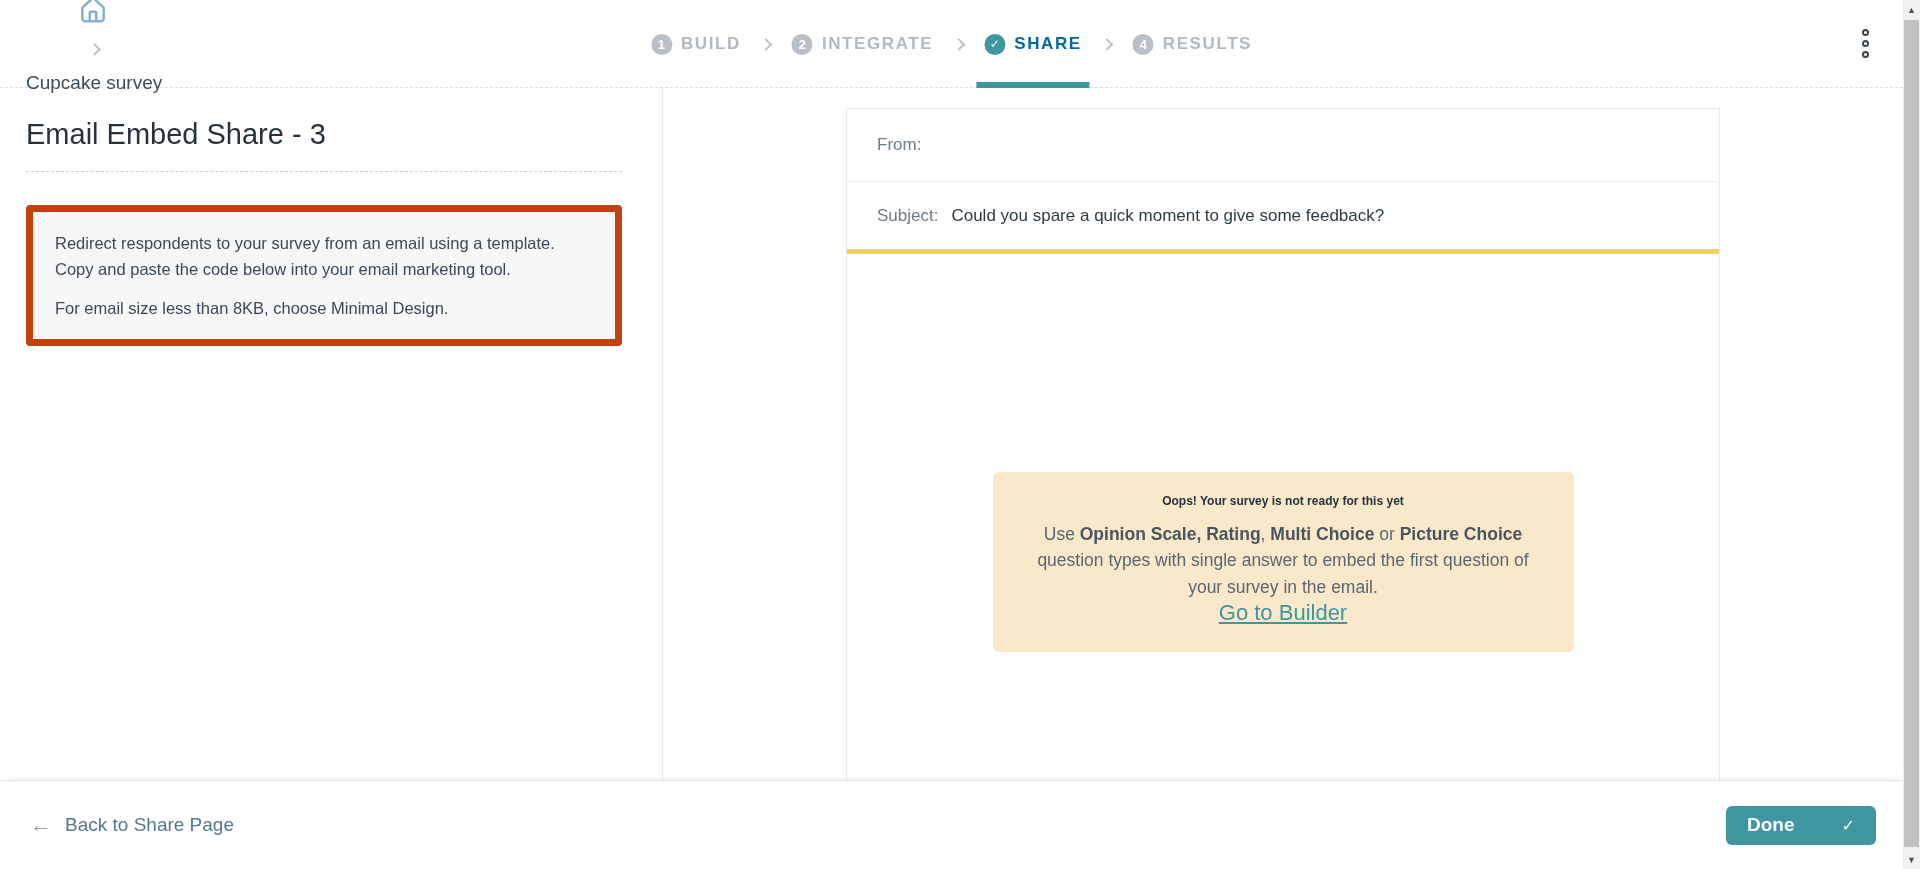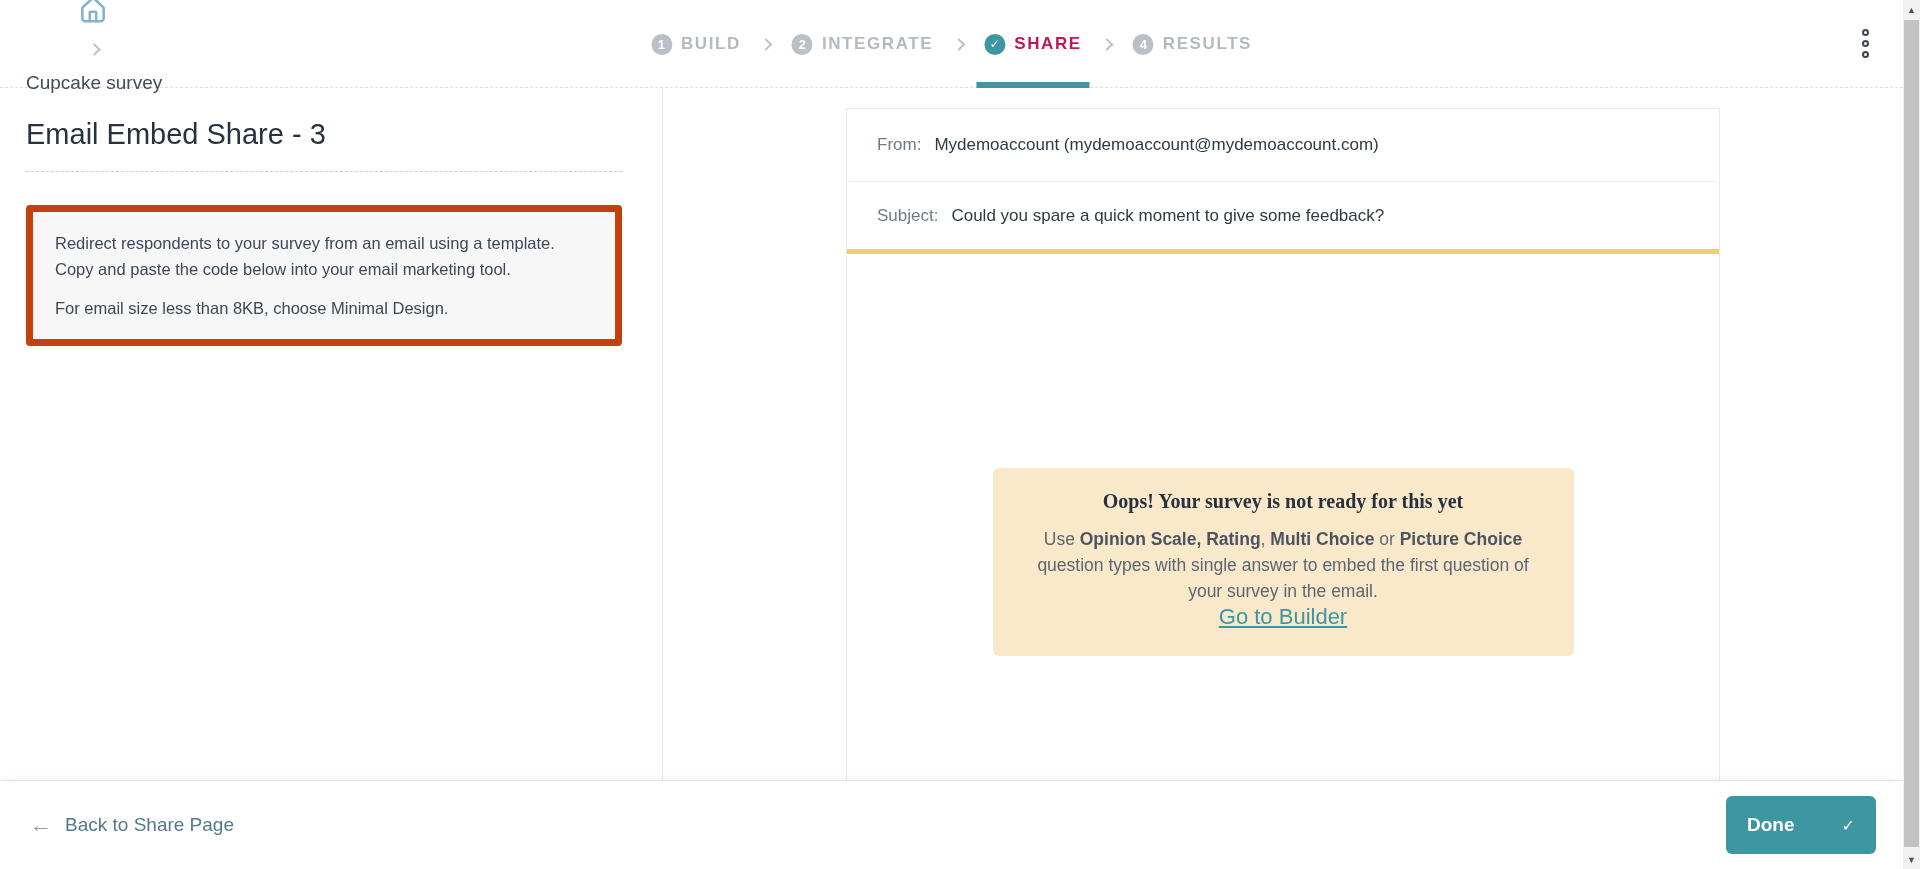--- a/index.html
+++ b/index.html
@@ -16,21 +16,21 @@
   .crumb-text { font-size:19px; color:#3d4d5c; cursor:pointer; }
   .chev { width:9px; height:9px; border-right:2px solid #b9c2c9; border-top:2px solid #b9c2c9;
     transform:rotate(45deg); display:inline-block; }
   .stepper { position:absolute; left:50%; top:0; transform:translateX(-50%); height:88px;
     display:flex; align-items:center; gap:17px; }
   .step { display:flex; align-items:center; gap:9px; height:88px; position:relative; cursor:pointer; padding:0 4px; }
   .step-circle { width:21px; height:21px; border-radius:50%; background:#b9c0c7; color:#fff;
     font-size:13px; font-weight:bold; display:flex; align-items:center; justify-content:center; }
   .step-label { font-size:17px; font-weight:bold; letter-spacing:1.6px; color:#b2bac1; }
   .step.active .step-circle { background:#3e96a2; font-size:12px; }
-  .step.active .step-label { color:#be185d; }
+  .step.active .step-label { color:#0369a1; }
   .step.active::after { content:""; position:absolute; left:-4px; right:-4px; bottom:0; height:6px; background:#3e96a2; }
   .kebab { margin-left:auto; display:flex; flex-direction:column; gap:4px; cursor:pointer; padding:6px; }
   .kebab span { width:7px; height:7px; border:2px solid #3c4653; border-radius:50%; background:#fff; }
 
   
   .content { flex:1 1 auto; display:flex; min-height:0; }
   .left-panel { width:663px; flex:0 0 663px; border-right:1px solid #e8e9ea; padding:30px 40px 0 26px; }
   .panel-title { font-size:29px; font-weight:400; color:#26323e; padding-bottom:20px;
     border-bottom:1px dashed #c9ced2; }
   .info-box { margin-top:33px; background:#f7f7f8; border:7px solid #c2410c; border-radius:4px;
@@ -43,34 +43,34 @@
   .email-row { display:flex; align-items:center; padding:0 30px; font-size:17px; }
   .email-row.from { height:72px; }
   .email-row.subject { height:67px; }
   .email-divider { border-top:1px solid #ebebec; margin:0 2px; }
   .email-label { color:#6e7c87; margin-right:13px; }
   .email-value { color:#2d3b45; }
   .yellow-bar { height:5px; background:#efcf6e; flex:0 0 5px; }
   .email-body { flex:1 1 auto; display:flex; align-items:center; justify-content:center; }
   .warning-box { width:581px; background:#fae8cb; border-radius:6px; text-align:center;
     padding:22px 34px 26px; }
-  .warning-title { font-size:20px; font-weight:bold; color:#26323e;font-family:Liberation Serif, serif; }
+  .warning-title { font-size:12px; font-weight:bold; color:#26323e; }
   .warning-text { margin-top:13px; font-size:17.5px; color:#5b6770; line-height:1.5; }
   .warning-text b { color:#4a5560; }
   .warning-link { display:inline-block; color:#3e96a2; font-weight:normal;
     font-size:22px; text-decoration:underline; cursor:pointer; }
 
   
   .footer { flex:0 0 89px; height:89px; border-top:1px solid #e3e4e5; display:flex; align-items:center;
     justify-content:space-between; padding:0 27px 0 30px; background:#fff;
     box-shadow:0 -5px 8px -6px rgba(0,0,0,0.10); }
   .back-link { display:flex; align-items:center; gap:13px; cursor:pointer; }
   .back-arrow { color:#93a1ab; font-size:22px; line-height:1; }
   .back-text { color:#54798f; font-size:19px; font-weight:normal; }
-  .done-btn { width:150px; height:58px; background:#3e96a2; border:none; border-radius:6px;
+  .done-btn { width:150px; height:39px; background:#3e96a2; border:none; border-radius:6px;
     color:#fff; display:flex; align-items:center; justify-content:space-between;
     padding:0 21px; cursor:pointer; }
   .done-text { font-size:19px; font-weight:bold; }
   .done-check { font-size:16px; }
 
   
   .scrollbar { position:absolute; top:0; right:0; width:17px; height:869px; background:#f1f1f1; }
   .sb-arrow { position:absolute; left:0; width:17px; height:17px; display:flex; align-items:center;
     justify-content:center; font-size:9px; color:#505050; cursor:pointer; }
   .sb-up { top:1px; } .sb-down { bottom:1px; }
@@ -129,21 +129,20 @@
         <div class="info-box">
           <p>Redirect respondents to your survey from an email using a template. Copy and paste the code below into your email marketing tool.</p>
           <p>For email size less than 8KB, choose Minimal Design.</p>
         </div>
       </div>
 
       <div class="right-area">
         <div class="email-card">
           <div class="email-row from">
             <span class="email-label">From:</span>
-            <span class="email-value">Mydemoaccount (mydemoaccount@mydemoaccount.com)</span>
           </div>
           <div class="email-divider"></div>
           <div class="email-row subject">
             <span class="email-label">Subject:</span>
             <span class="email-value">Could you spare a quick moment to give some feedback?</span>
           </div>
           <div class="yellow-bar"></div>
           <div class="email-body">
             <div class="warning-box">
               <div class="warning-title">Oops! Your survey is not ready for this yet</div>

